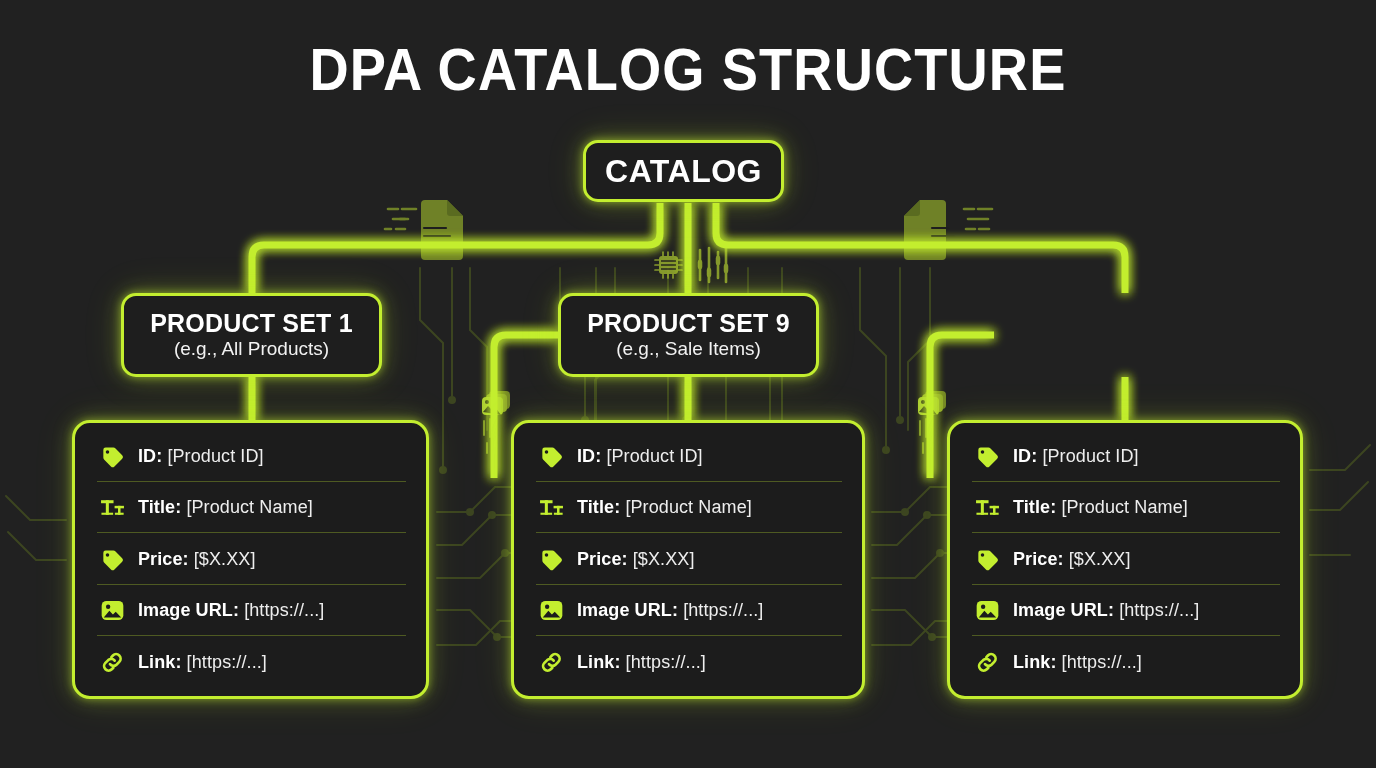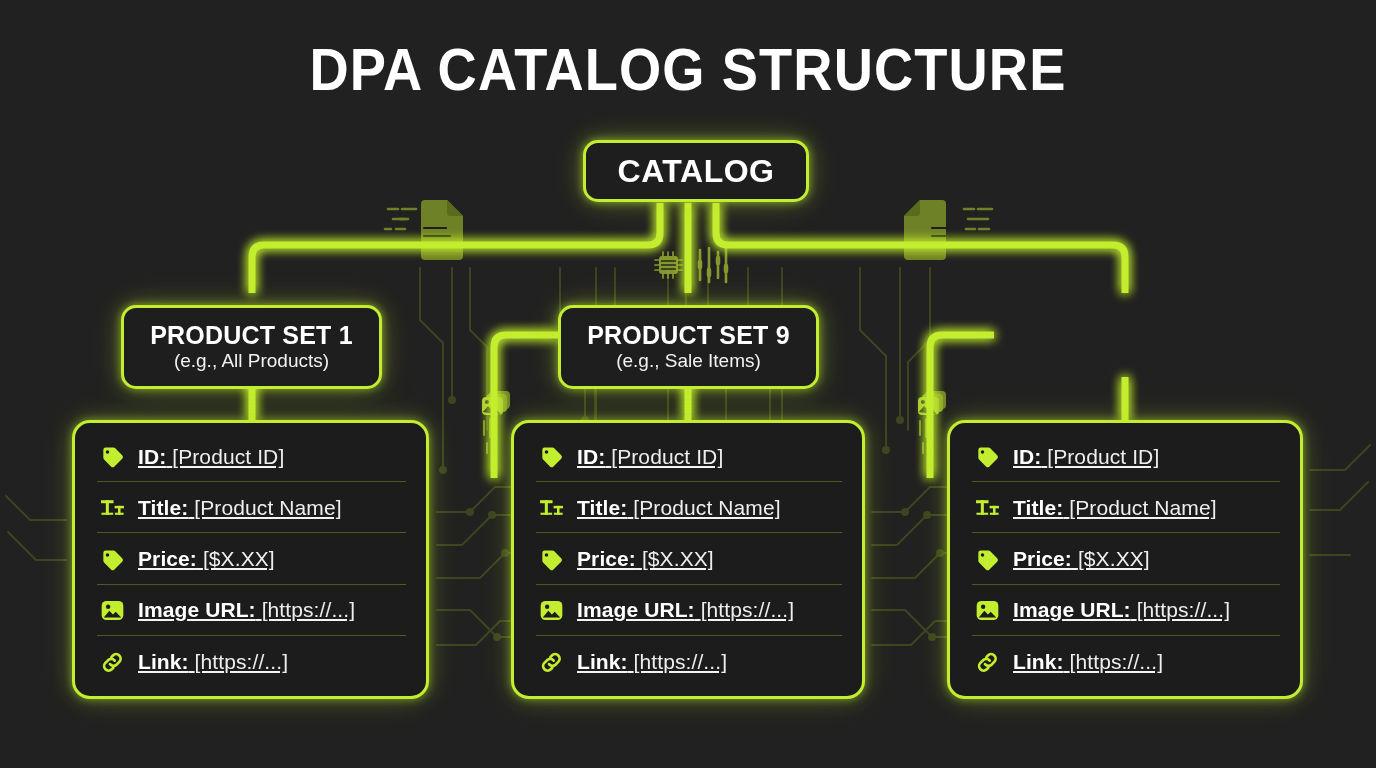--- a/index.html
+++ b/index.html
@@ -66,37 +66,36 @@
     display: flex;
     flex-direction: column;
     align-items: center;
     justify-content: center;
     z-index: 5;
   }
 
   .node-catalog {
     left: 583px;
     top: 140px;
-    width: 226px;
+    width: 201px;
     height: 62px;
     border-radius: 15px;
   }
   .node-catalog .node-title {
     font-size: 32px;
     font-weight: bold;
     color: #ffffff;
     letter-spacing: 0.5px;
   }
 
   .node-set {
     width: 261px;
     height: 84px;
     top: 293px;
     border-radius: 15px;
-    margin-top: 12px;
   }
   .set1 { left: 121px; }
   .set2 { left: 558px; }
   .set3 { left: 994px; }
 
   .node-set .node-title {
     font-size: 25px;
     font-weight: bold;
     color: #ffffff;
     line-height: 1.08;
@@ -145,25 +144,24 @@
 
   .f-icon {
     width: 26px;
     height: 26px;
     flex: 0 0 26px;
     display: flex;
     align-items: center;
     justify-content: center;
   }
   .f-text {
-    font-size: 21px;
+    font-size: 18px;
     color: #f4f4f4;
     white-space: nowrap;
     letter-spacing: 0.1px;
-    text-decoration: underline;
   }
   .f-label {
     font-weight: bold;
     color: #ffffff;
   }
   .f-value {
     font-weight: normal;
     color: #eeeeee;
   }
 </style>

